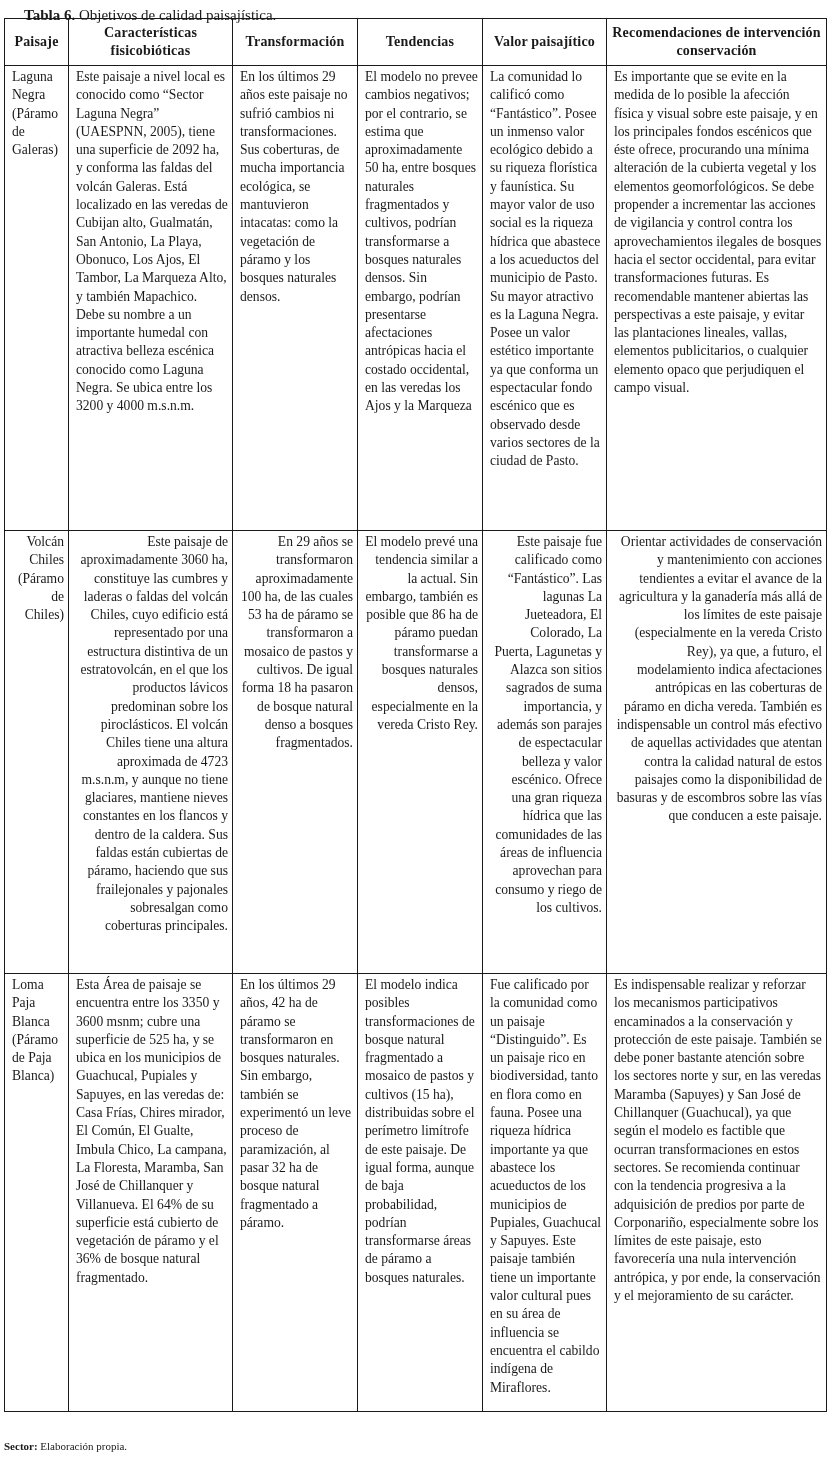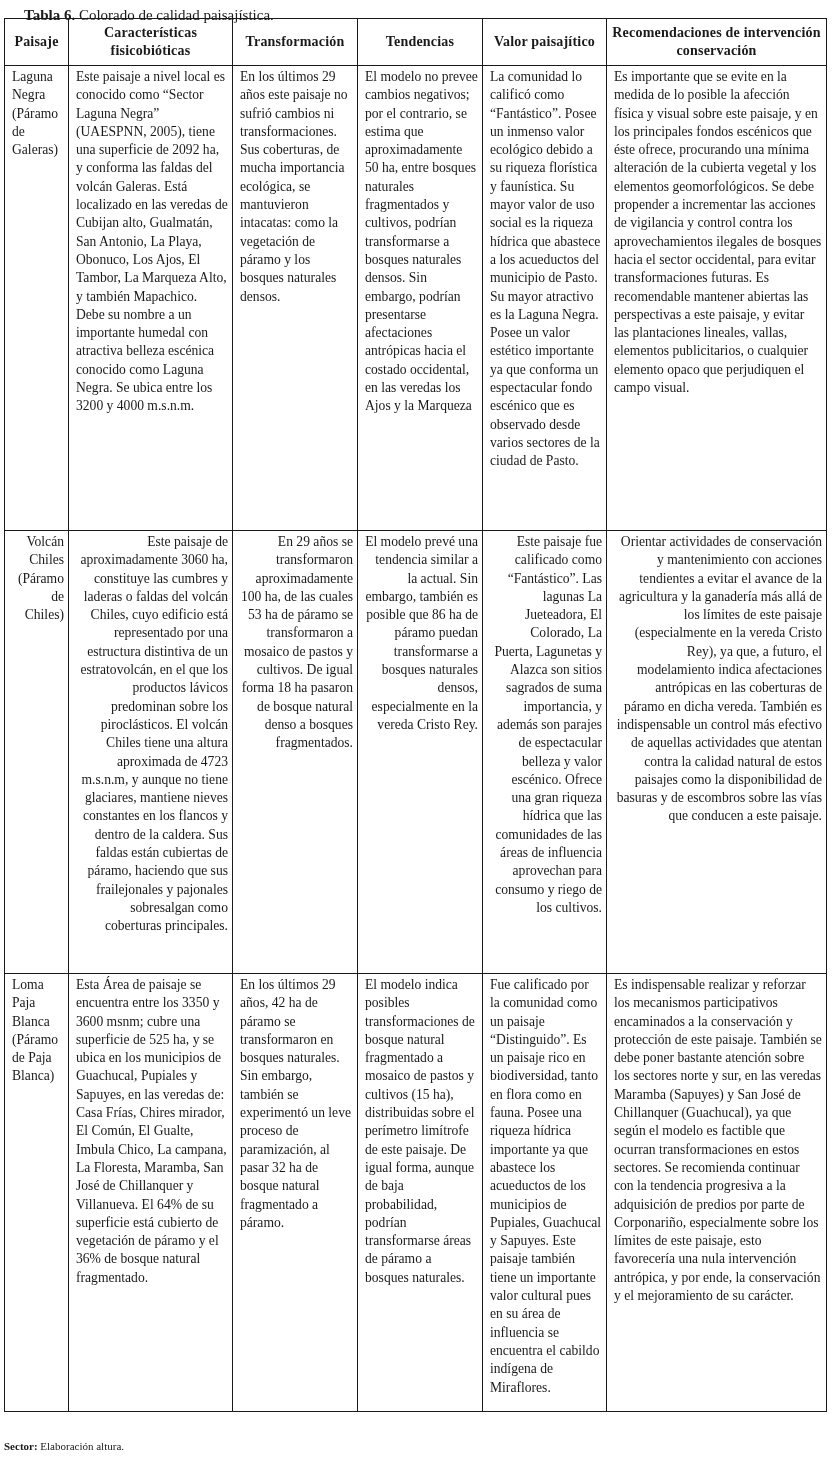--- a/index.html
+++ b/index.html
@@ -50,21 +50,21 @@
   .source {
     position: absolute; left: 4px; top: 1439px;
     font-size: 11px; line-height: 14px;
   }
   .source b { font-weight: bold; }
 </style>
 </head>
 <body>
 
 <div class="caption">
-  <b>Tabla 6.</b><span> Colorado de calidad paisajística.</span>
+  <b>Tabla 6.</b><span> Objetivos de calidad paisajística.</span>
 </div>
 
 <table class="main">
   <colgroup>
     <col class="c1">
       <col class="c2">
       <col class="c3">
       <col class="c4">
       <col class="c5">
       <col class="c6">
@@ -114,14 +114,14 @@
       <td>Esta Área de paisaje se encuentra entre los 3350 y 3600 msnm; cubre una superficie de 525 ha, y se ubica en los municipios de Guachucal, Pupiales y Sapuyes, en las veredas de: Casa Frías, Chires mirador, El Común, El Gualte, Imbula Chico, La campana, La Floresta, Maramba, San José de Chillanquer y Villanueva. El 64% de su superficie está cubierto de vegetación de páramo y el 36% de bosque natural fragmentado.</td>
       <td>En los últimos 29 años, 42 ha de páramo se transformaron en bosques naturales. Sin embargo, también se experimentó un leve proceso de paramización, al pasar 32 ha de bosque natural fragmentado a páramo.</td>
       <td>El modelo indica posibles transformaciones de bosque natural fragmentado a mosaico de pastos y cultivos (15 ha), distribuidas sobre el perímetro limítrofe de este paisaje. De igual forma, aunque de baja probabilidad, podrían transformarse áreas de páramo a bosques naturales.</td>
       <td>Fue calificado por la comunidad como un paisaje “Distinguido”. Es un paisaje rico en biodiversidad, tanto en flora como en fauna. Posee una riqueza hídrica importante ya que abastece los acueductos de los municipios de Pupiales, Guachucal y Sapuyes. Este paisaje también tiene un importante valor cultural pues en su área de influencia se encuentra el cabildo indígena de Miraflores.</td>
       <td>Es indispensable realizar y reforzar los mecanismos participativos encaminados a la conservación y protección de este paisaje. También se debe poner bastante atención sobre los sectores norte y sur, en las veredas Maramba (Sapuyes) y San José de Chillanquer (Guachucal), ya que según el modelo es factible que ocurran transformaciones en estos sectores. Se recomienda continuar con la tendencia progresiva a la adquisición de predios por parte de Corponariño, especialmente sobre los límites de este paisaje, esto favorecería una nula intervención antrópica, y por ende, la conservación y el mejoramiento de su carácter.</td>
     </tr>
   </tbody>
 </table>
 
 <div class="source">
-  <b>Sector:</b><span> Elaboración altura.</span>
+  <b>Sector:</b><span> Elaboración propia.</span>
 </div>
 
 </body></html>

